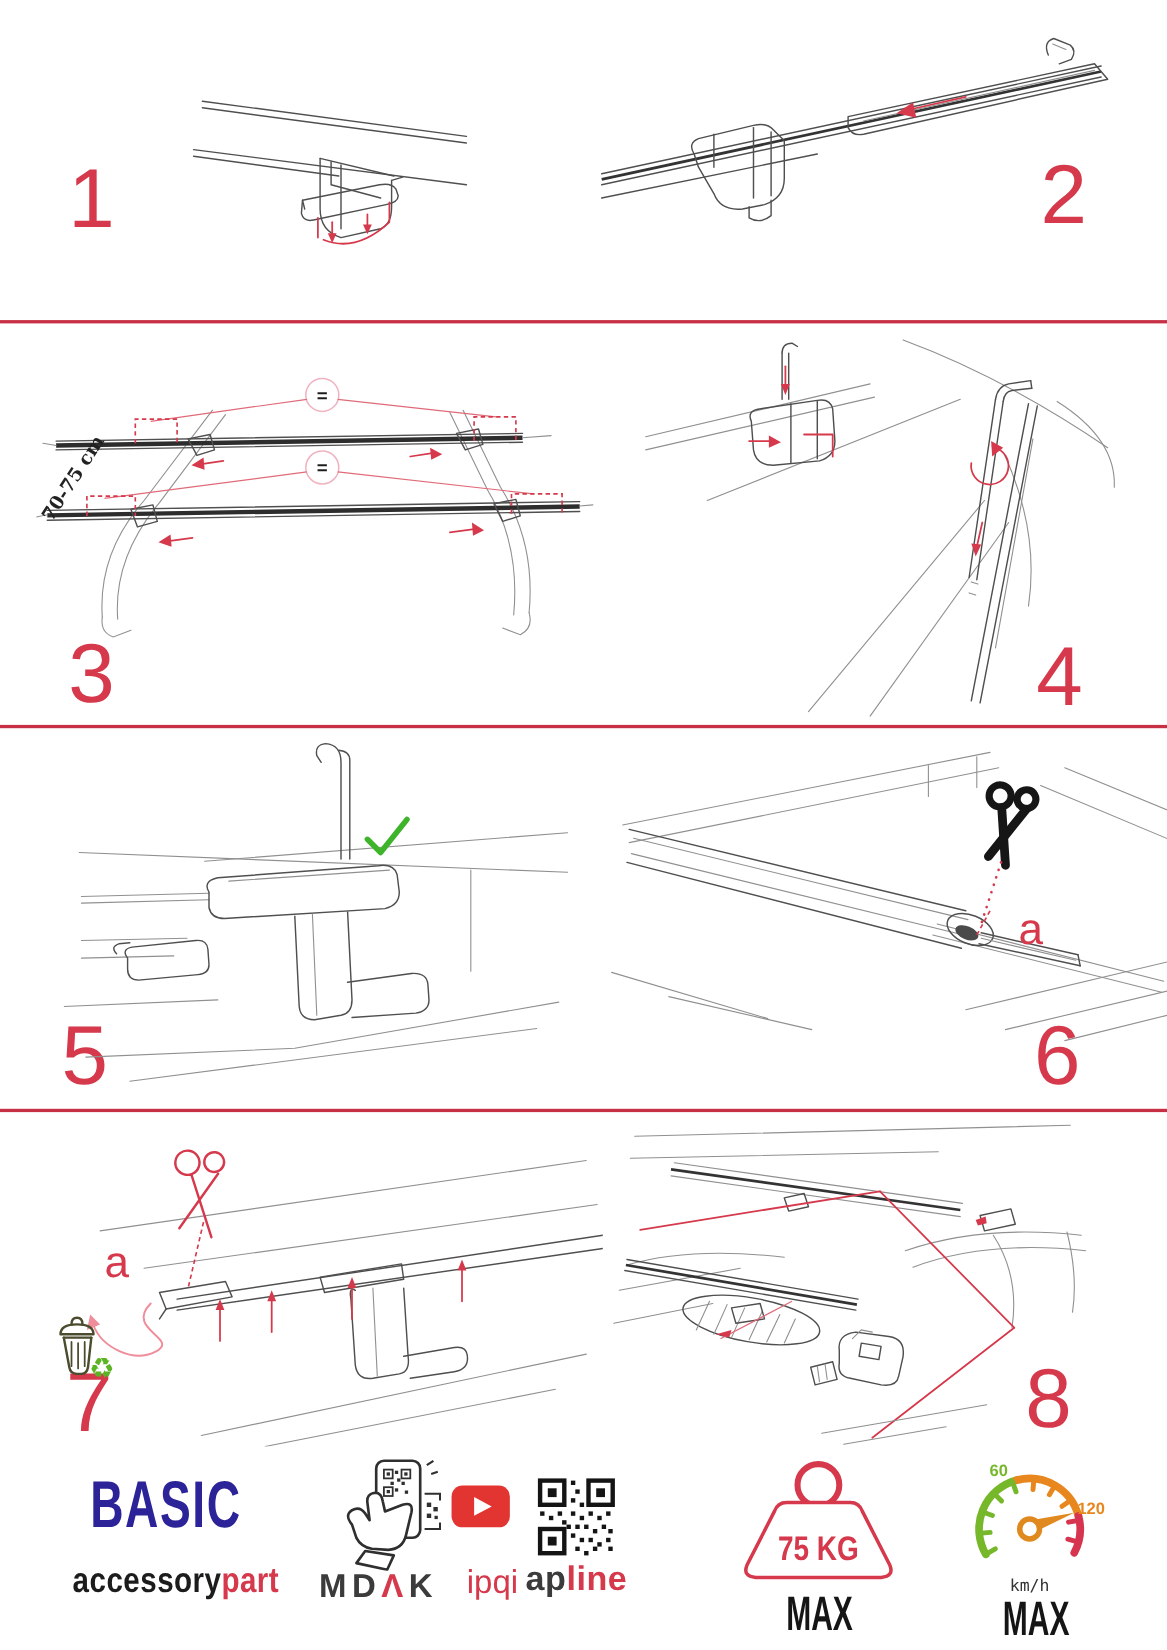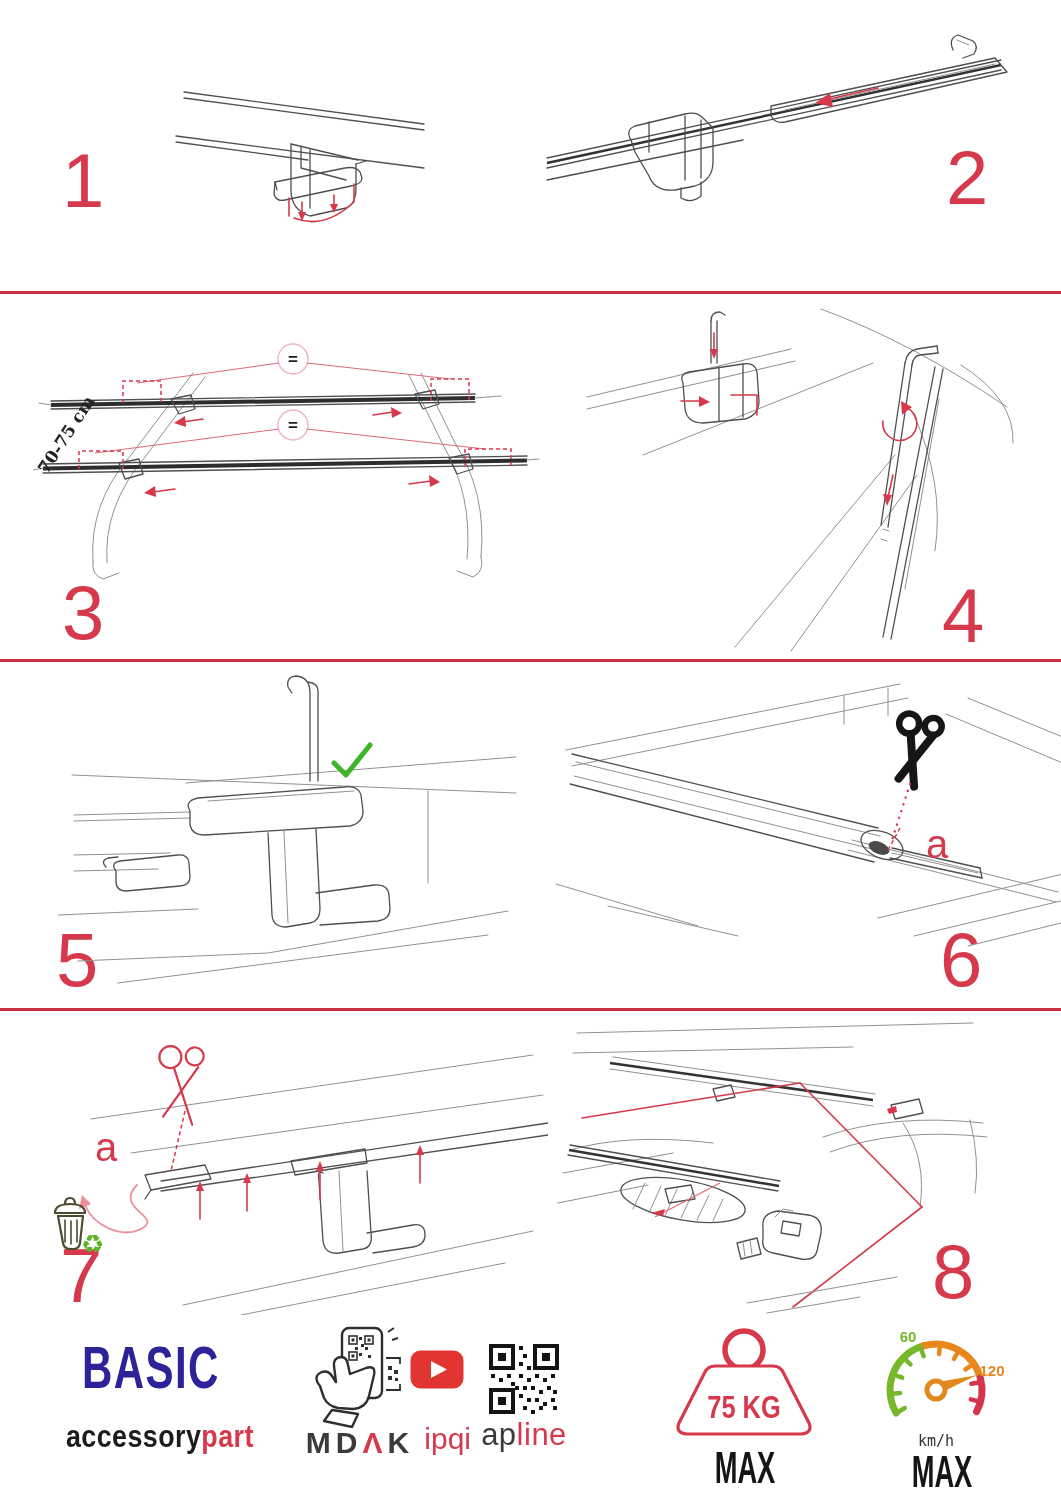--- a/index.html
+++ b/index.html
@@ -26,27 +26,27 @@
   .eqtxt{font-family:"Liberation Sans",sans-serif;font-weight:bold;font-size:17px;fill:#1d1d1d;}
   .measure{font-family:"DejaVu Serif",serif;font-weight:bold;font-size:17px;fill:#222;}
   .cutlabel{font-family:"Liberation Sans",sans-serif;font-size:40px;fill:#d5394b;}
   .recy{font-family:"DejaVu Sans",sans-serif;font-size:26px;fill:#5cb425;}
   
   .basic{position:absolute;left:82px;top:1338px;font-size:60px;font-weight:bold;color:#2b2397;
          letter-spacing:2px;transform:scaleX(0.70);transform-origin:left top;line-height:1;}
   .accpart{position:absolute;left:66px;top:1420px;font-size:32px;font-weight:bold;color:#1c1c1c;
          transform:scaleX(0.84);transform-origin:left top;line-height:1;letter-spacing:0.5px;}
   .accpart .redpart{color:#d5394b;}
-  .mdak{position:absolute;left:290px;top:1428px;width:140px;text-align:center;font-size:30px;
+  .mdak{position:absolute;left:290px;top:1428px;width:140px;font-size:30px;
         font-weight:bold;color:#3b3b3b;letter-spacing:5px;line-height:1;}
   .mdak .redpart{color:#d5394b;}
   .ipqi{position:absolute;left:403px;top:1424px;width:68px;text-align:right;font-size:30px;
         color:#d5394b;line-height:1;}
   .apline{position:absolute;left:476px;top:1419px;width:96px;text-align:center;font-size:31px;
-        font-weight:normal;color:#3b3b3b;line-height:1;letter-spacing:0.5px;}
+        font-weight:bold;color:#3b3b3b;line-height:1;letter-spacing:0.5px;}
   .apline .redpart{color:#d5394b;}
   .maxlbl{position:absolute;font-size:44px;font-weight:bold;color:#151515;text-align:center;
         transform:scaleX(0.62);line-height:1;}
 </style>
 </head>
 <body>
 
 <div class="page">
 
   <div class="abs stepnum" style="left:62px;top:143px;">1</div>

